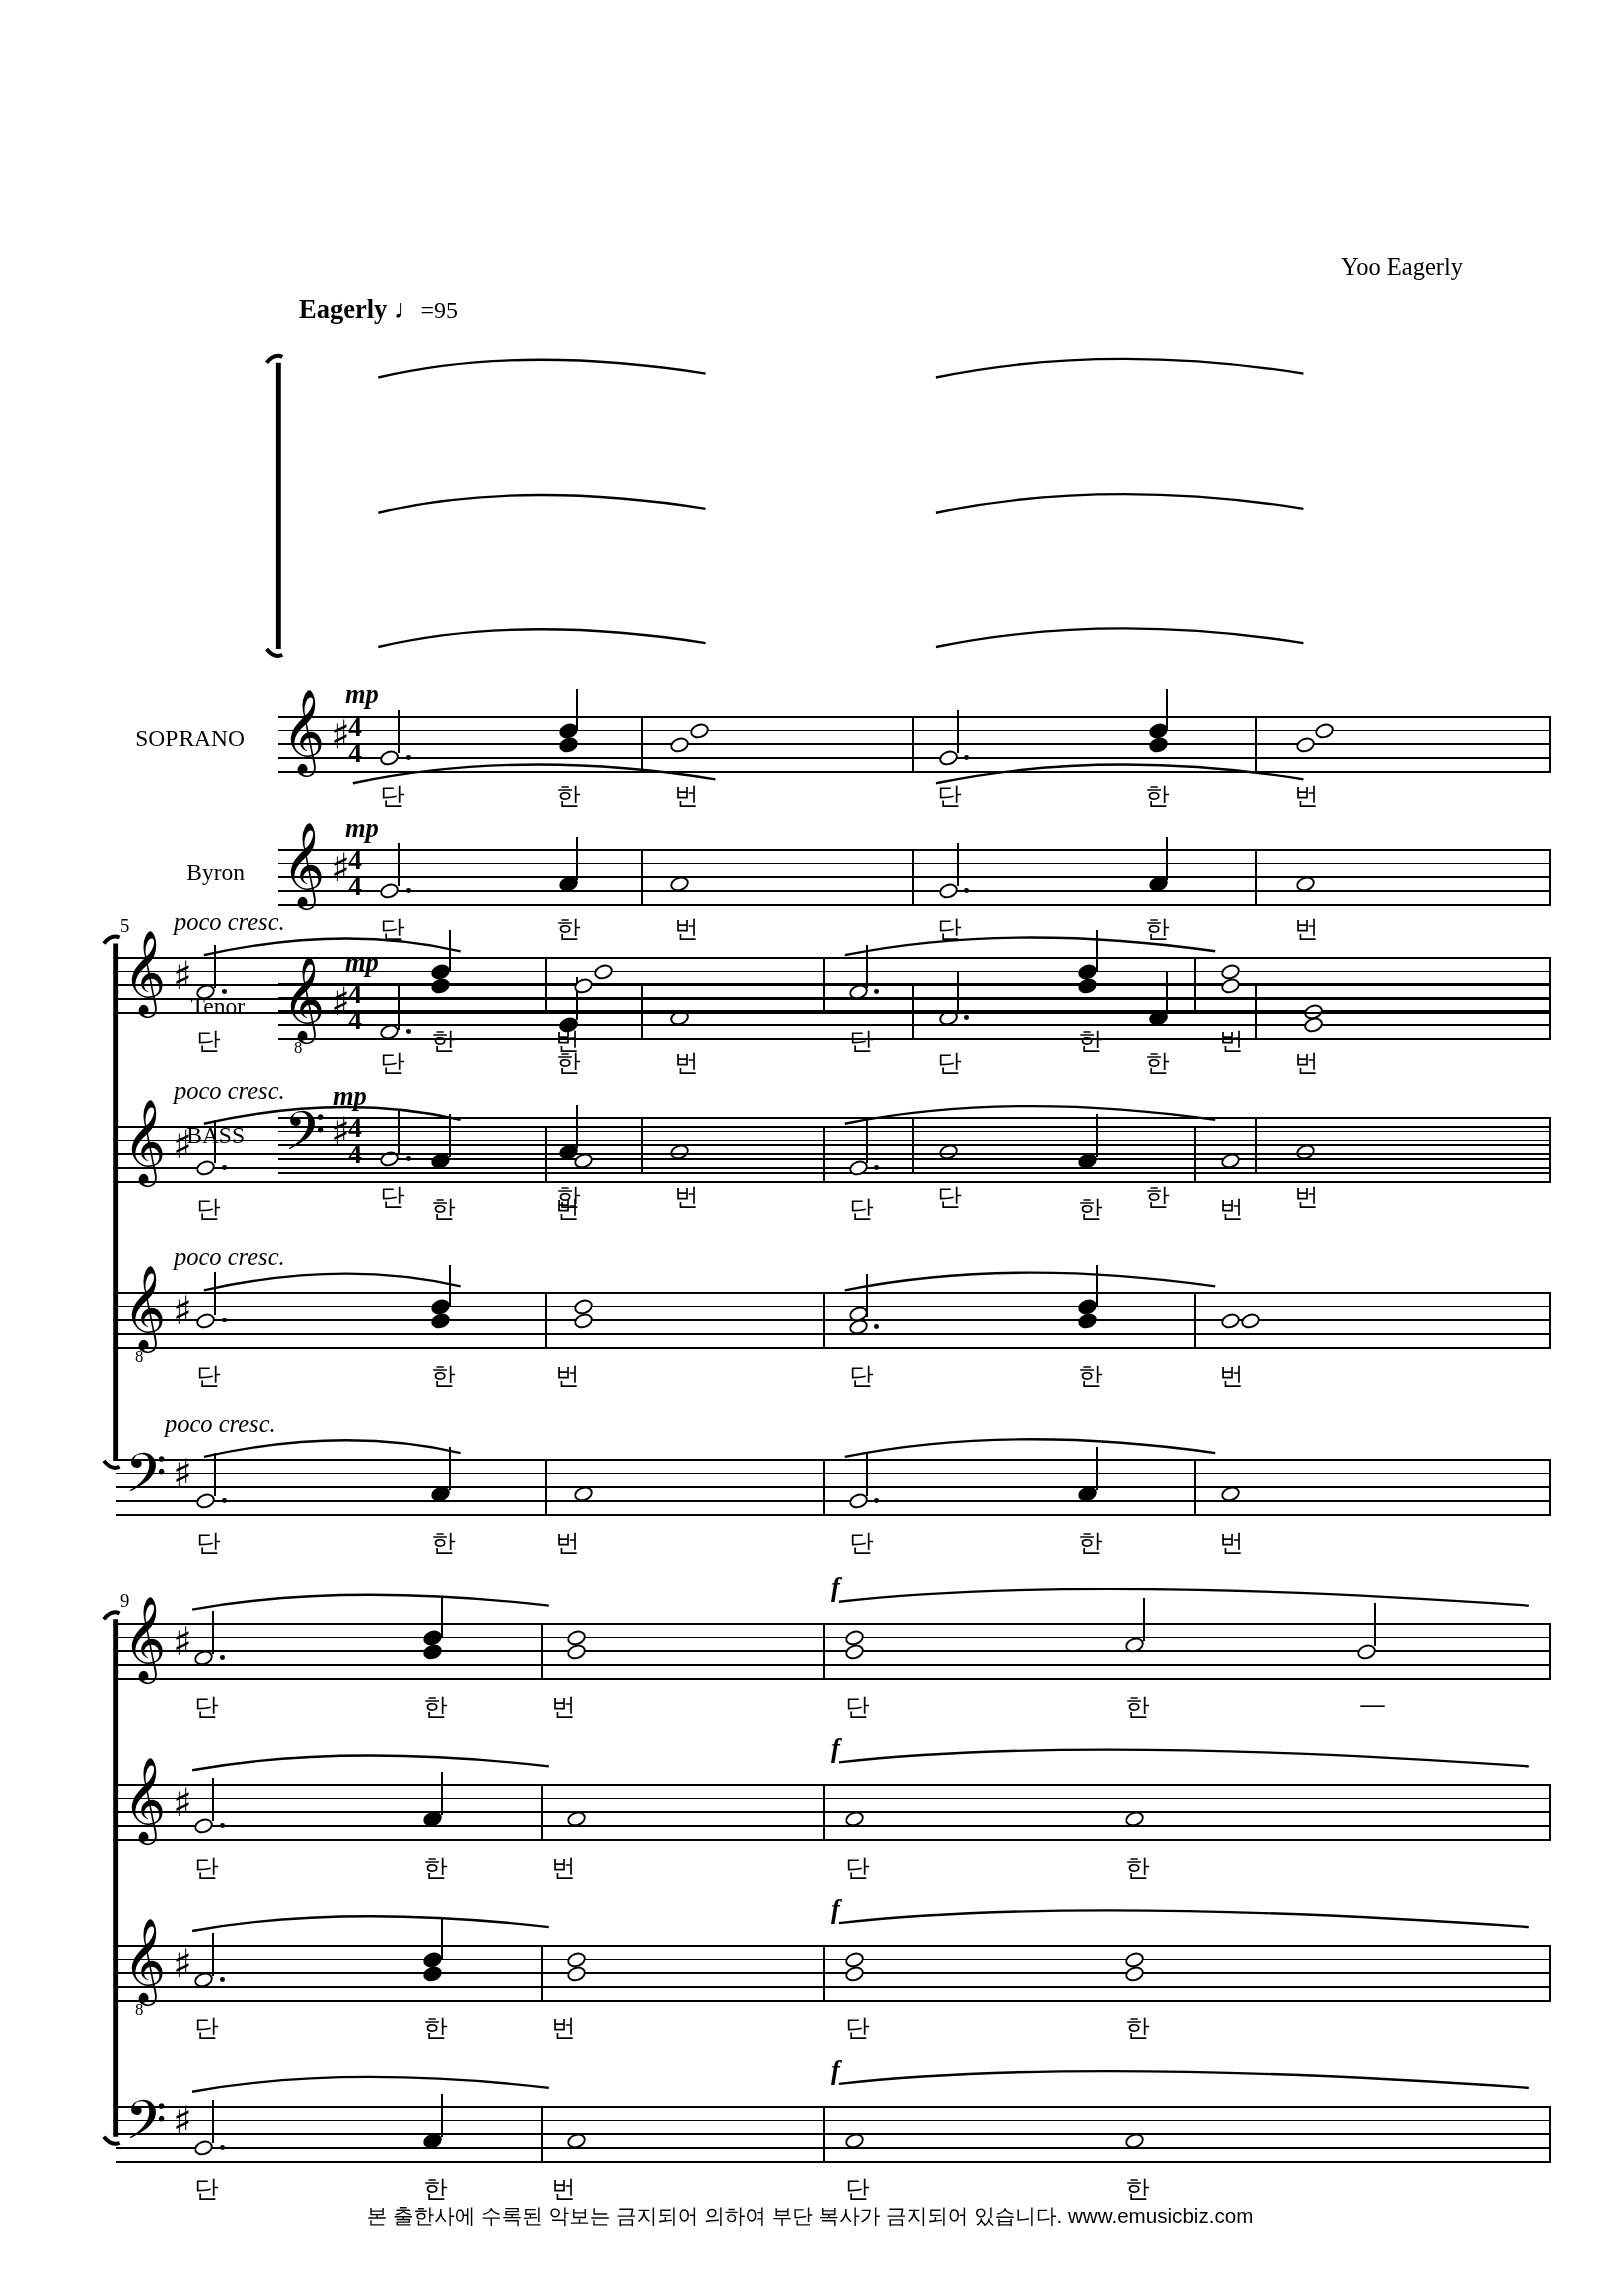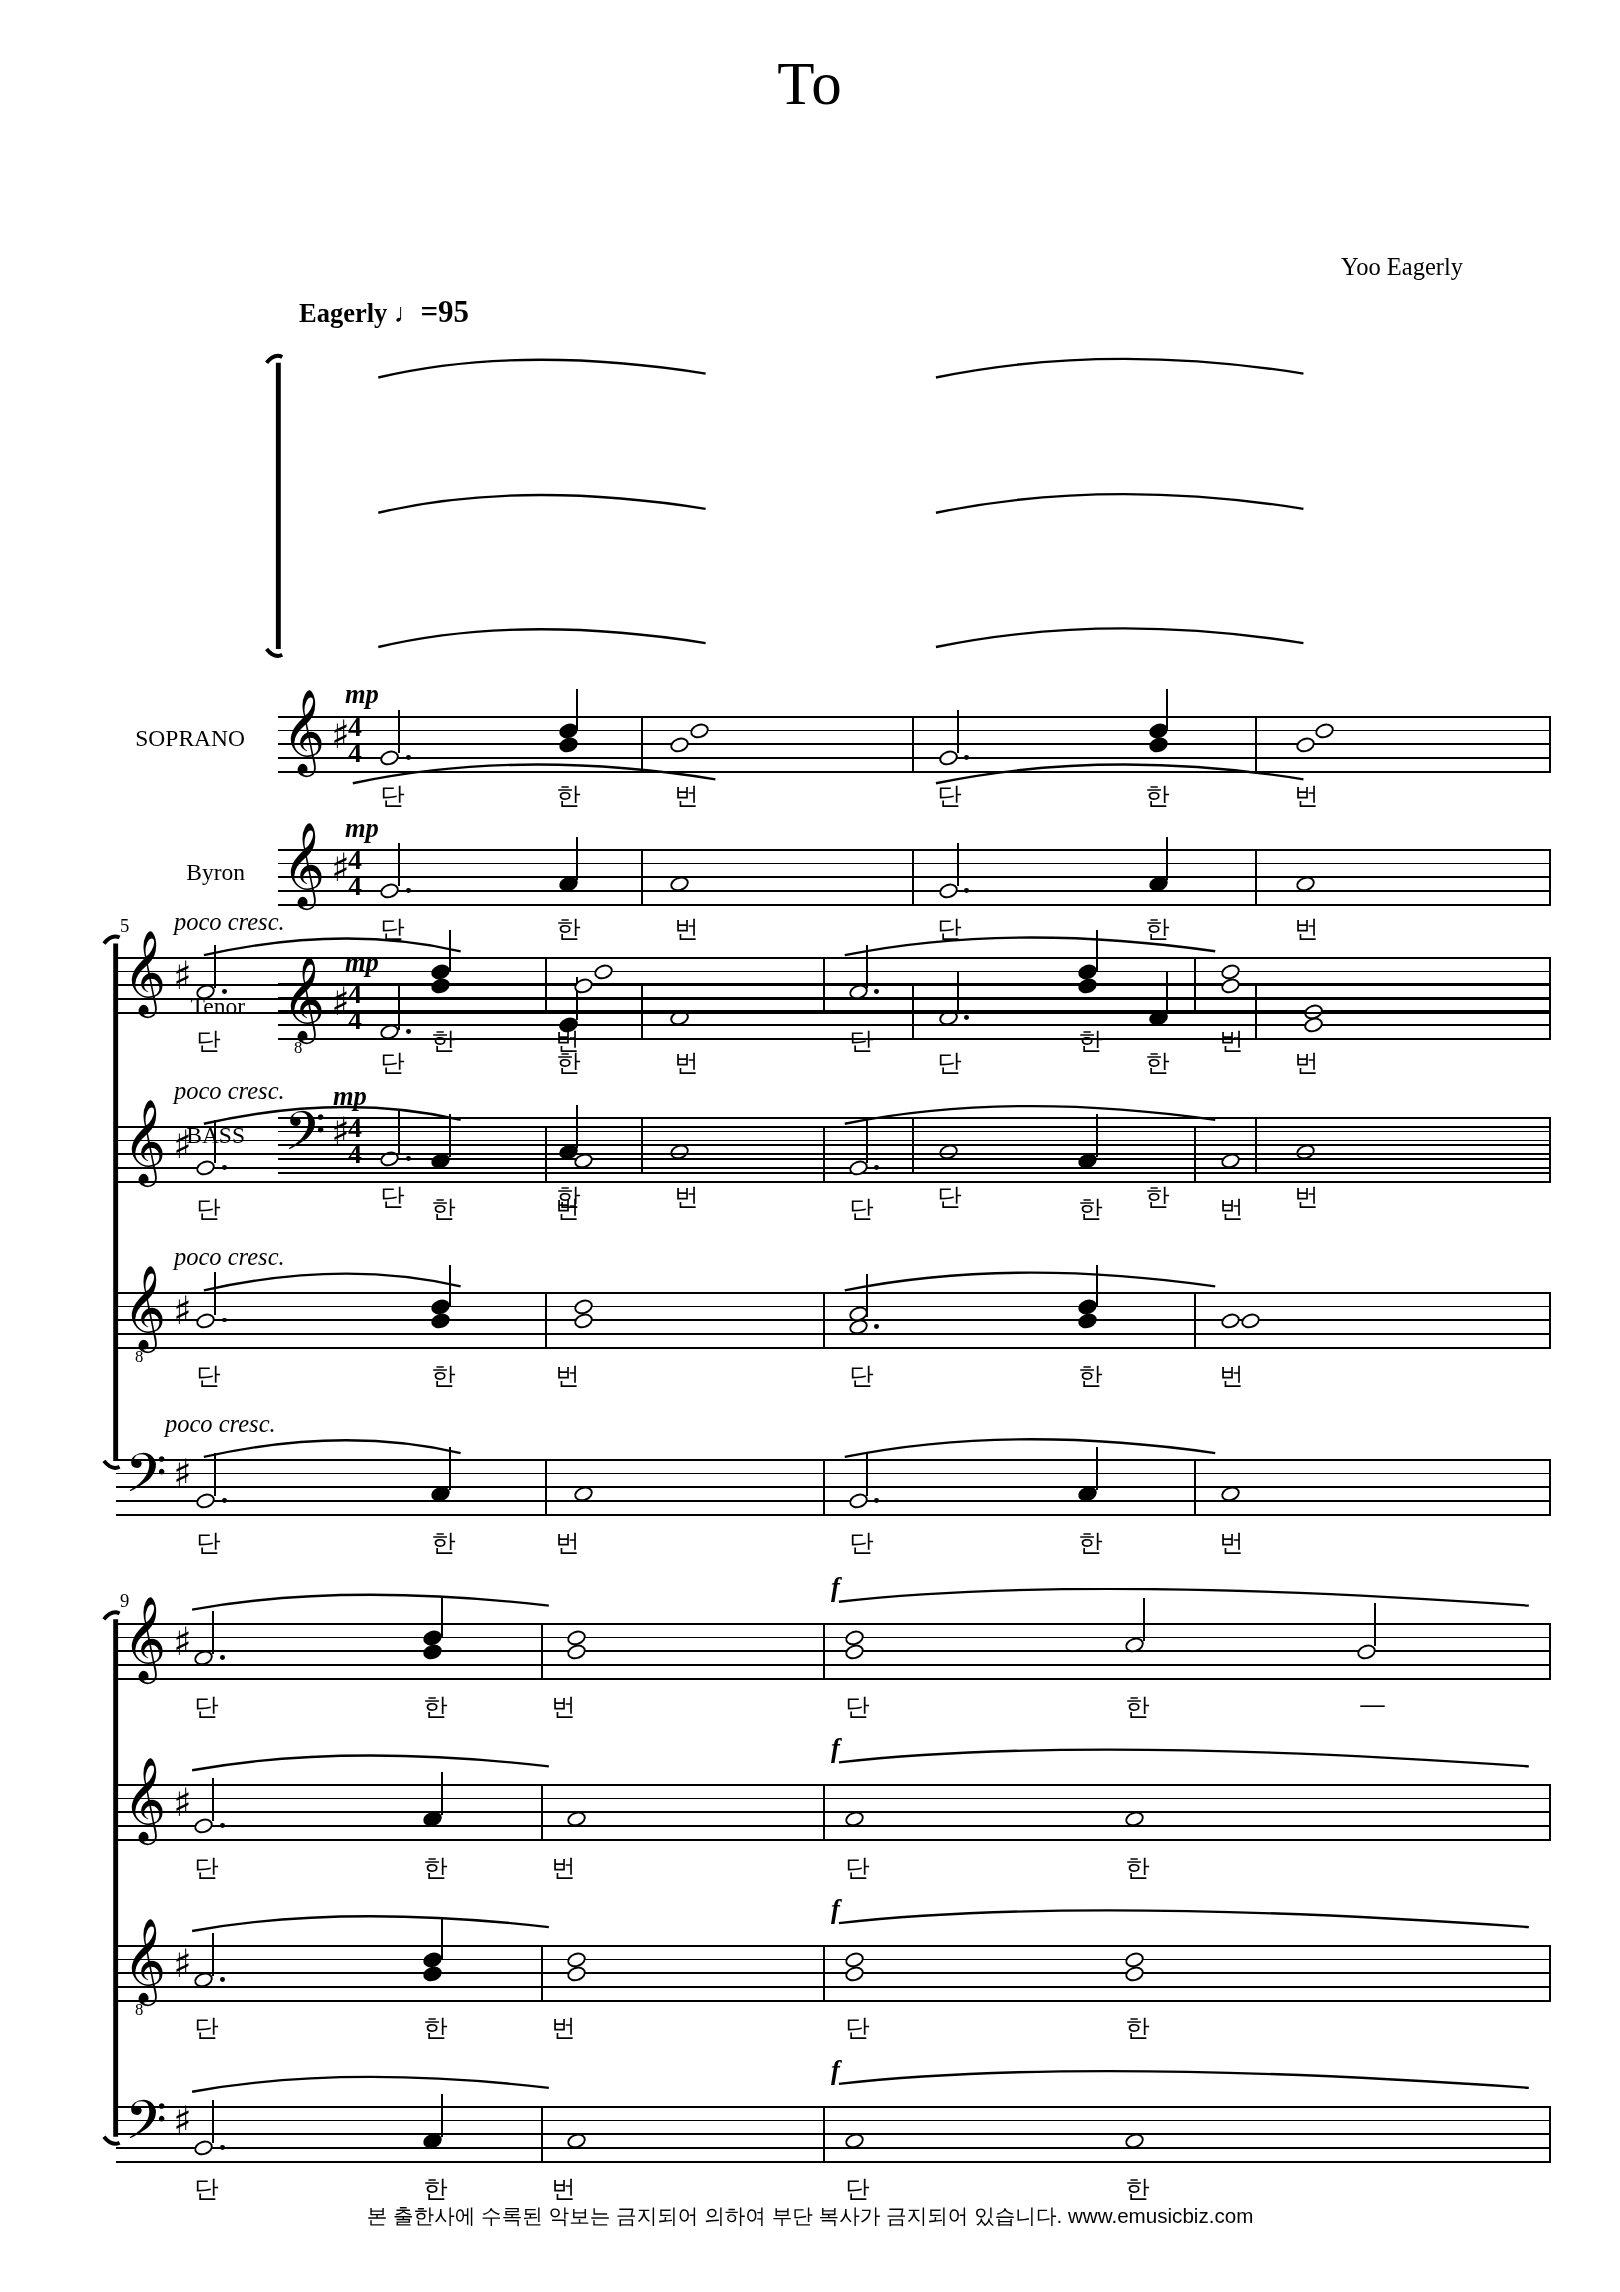--- a/index.html
+++ b/index.html
@@ -36,21 +36,21 @@
   }
   .credit-right {
     position: absolute; right: 157px; top: 253px;
     font-size: 24.5px;
   }
   .tempo {
     position: absolute; left: 299px; top: 294px;
     font-size: 26.5px; font-weight: bold;
     font-family: "Liberation Serif", serif;
   }
-  .tempo .bpm { font-weight: bold; font-size: 31px; text-align: center; }
+  .tempo .bpm { font-weight: normal; font-size: 24px; text-align: center; }
   .tempo .qnote { font-size: 26.5px; }
 
   
   .system { position: absolute; left: 0; width: 1620px; }
   .staff { position: absolute; left: 0; width: 1620px; height: 61px; }
   
   .staff .lines { position:absolute; left:0; top:0; width:100%; height:100%; }
   .staff .lines i {
     position: absolute; left: 0; right: 0; height: 1.6px; background:#000;
   }
@@ -123,21 +123,20 @@
     font-family: "Liberation Sans", sans-serif;
   }
   .footer .l1 { font-size: 22.5px; }
   .footer .l2 { font-size: 20.6px; margin-top: 5.9px; }
 </style>
 </head>
 <body>
 
 <div class="page">
 
-  <div class="title">To</div>
 
   <div class="credit-right">Yoo Eagerly</div>
 
   <div class="tempo">
     <span>Eagerly</span>
     <span class="qnote">♩</span><span class="bpm">=95</span>
   </div>
 
   <div class="system" id="sys1" style="top:348px; height:549px;">
 

